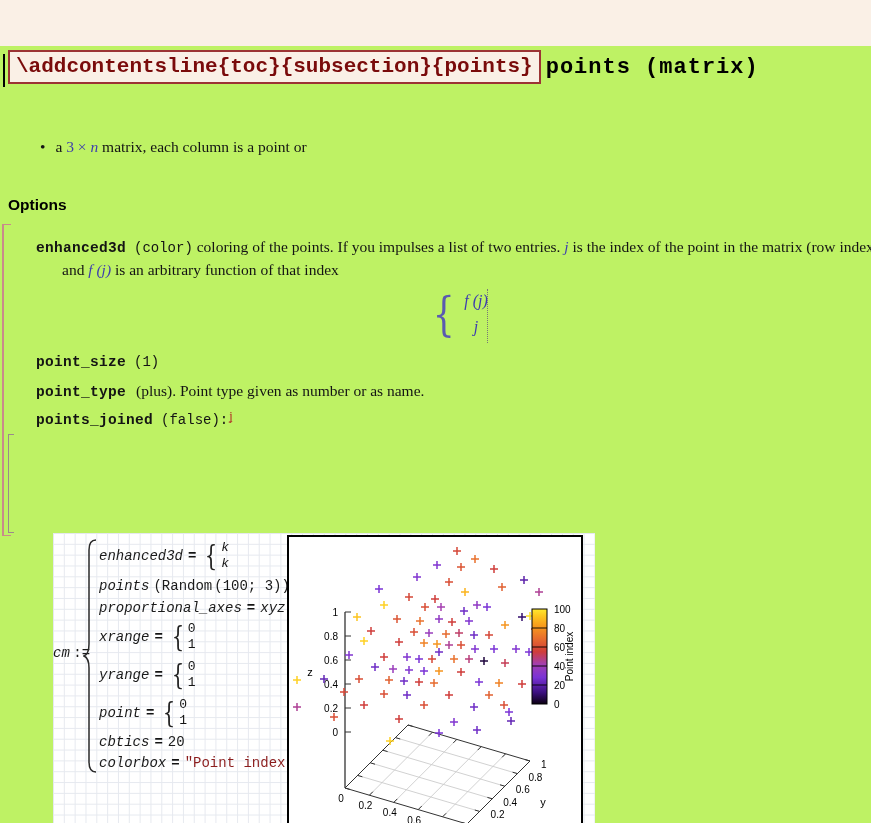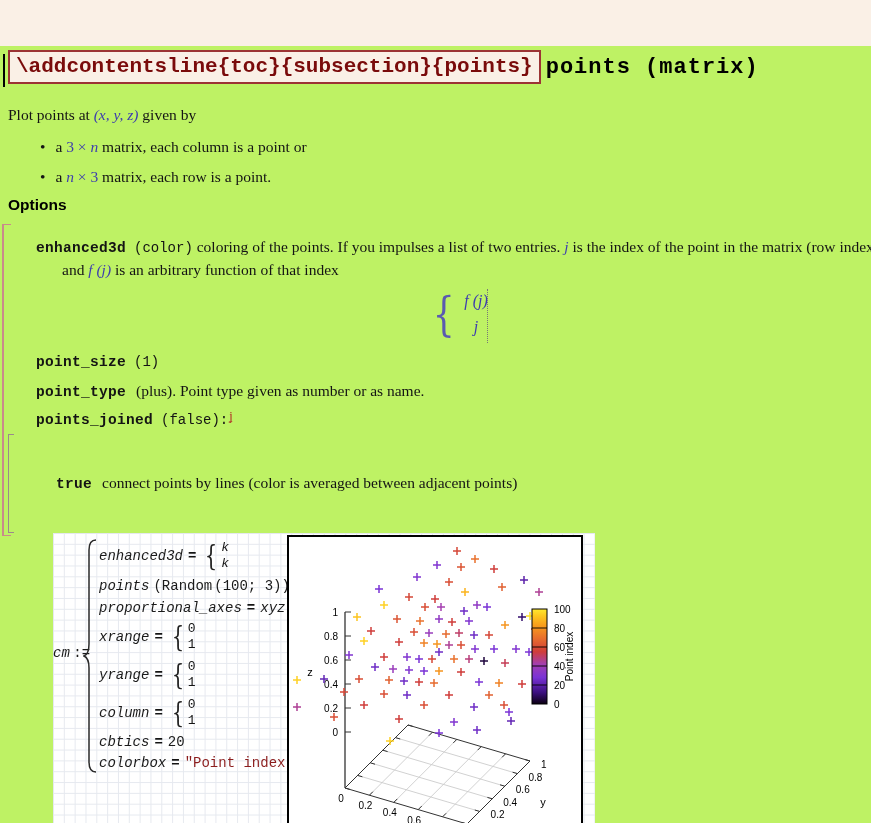--- a/index.html
+++ b/index.html
@@ -71,29 +71,23 @@
 <body>
 
 <div class="page">
 
   <div class="caret"></div>
   <div class="title-row">
     <div class="cmd-box">\addcontentsline{toc}{subsection}{points}</div>
     <div class="title-text">points (matrix)</div>
   </div>
 
-  <div class="abs body-text" style="left:8px;top:60px;">
-    <span>Plot points at </span><span class="blue it">(x, y, z)</span><span> given by</span>
-  </div>
 
   <div class="bullet-row" style="top:92px;">
     <span class="bullet-dot">•</span><span>a </span><span class="blue">3</span><span class="blue"> × </span><span class="blue it">n</span><span> matrix, each column is a point or</span>
-  </div>
-  <div class="bullet-row" style="top:122px;">
-    <span class="bullet-dot">•</span><span>a </span><span class="blue it">n</span><span class="blue"> × </span><span class="blue">3</span><span> matrix, each row is a point.</span>
   </div>
 
   <div class="options-h">Options</div>
 
   <div class="bracket-red"></div>
   <div class="bracket-gray"></div>
 
   <div class="enh-par">
     <span class="opt-name">enhanced3d</span><span class="opt-arg">(color)</span>
     <span class="opt-desc">coloring of the points. If you impulses a list of two entries. </span><span class="blue it">j</span><span class="opt-desc"> is the index of the point in the matrix (row index) and </span><span class="blue it">f (j)</span><span class="opt-desc"> is an arbitrary function of that index</span>
@@ -112,23 +106,20 @@
     <span class="opt-name">point_size</span><span class="opt-arg">(1)</span>
   </div>
   <div class="abs" style="left:36px;top:336px;">
     <span class="opt-name">point_type</span>
     <span class="opt-desc" style="margin-left:6px;">(plus). Point type given as number or as name.</span>
   </div>
   <div class="abs" style="left:36px;top:363px;">
     <span class="opt-name">points_joined</span><span class="opt-arg">(false):</span><span class="pj-marker">ʝ</span>
   </div>
 
-  <div class="val-row" style="top:428px;">
-    <span class="val-name">true</span><span>connect points by lines (color is averaged between adjacent points)</span>
-  </div>
 
   <div class="gridpaper">
 
     <div class="code-assign">
       <span class="cid">cm</span>
       <span class="crm">:=</span>
     </div>
 
     <svg class="bigbrace" width="16" height="236">
       <path d="M 13 2 Q 6 2 6 12 L 6 106 Q 6 116 1 118 Q 6 120 6 130 L 6 224 Q 6 234 13 234" fill="none" stroke="#2a2a2a" stroke-width="1.5"></path>
@@ -168,21 +159,21 @@
       <div class="crow" style="height:38px">
         <span class="cid">yrange</span>
         <span class="ceq">=</span>
         <span class="pbrace">{</span>
         <span class="pcol">
           <span>0</span>
           <span>1</span>
         </span>
       </div>
       <div class="crow" style="height:38px">
-        <span class="cid">column</span>
+        <span class="cid">point</span>
         <span class="ceq">=</span>
         <span class="pbrace">{</span>
         <span class="pcol">
           <span>0</span>
           <span>1</span>
         </span>
       </div>
       <div class="crow" style="height:20px">
         <span class="cid">cbtics</span>
         <span class="ceq">=</span>

